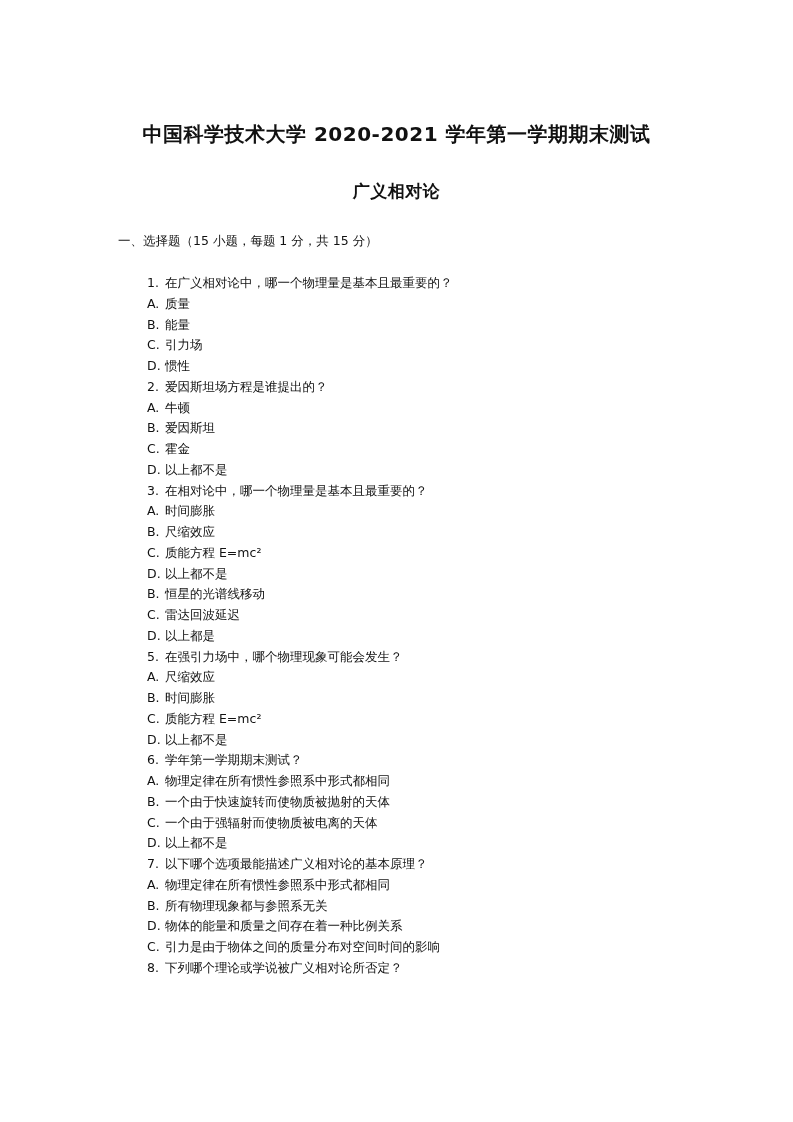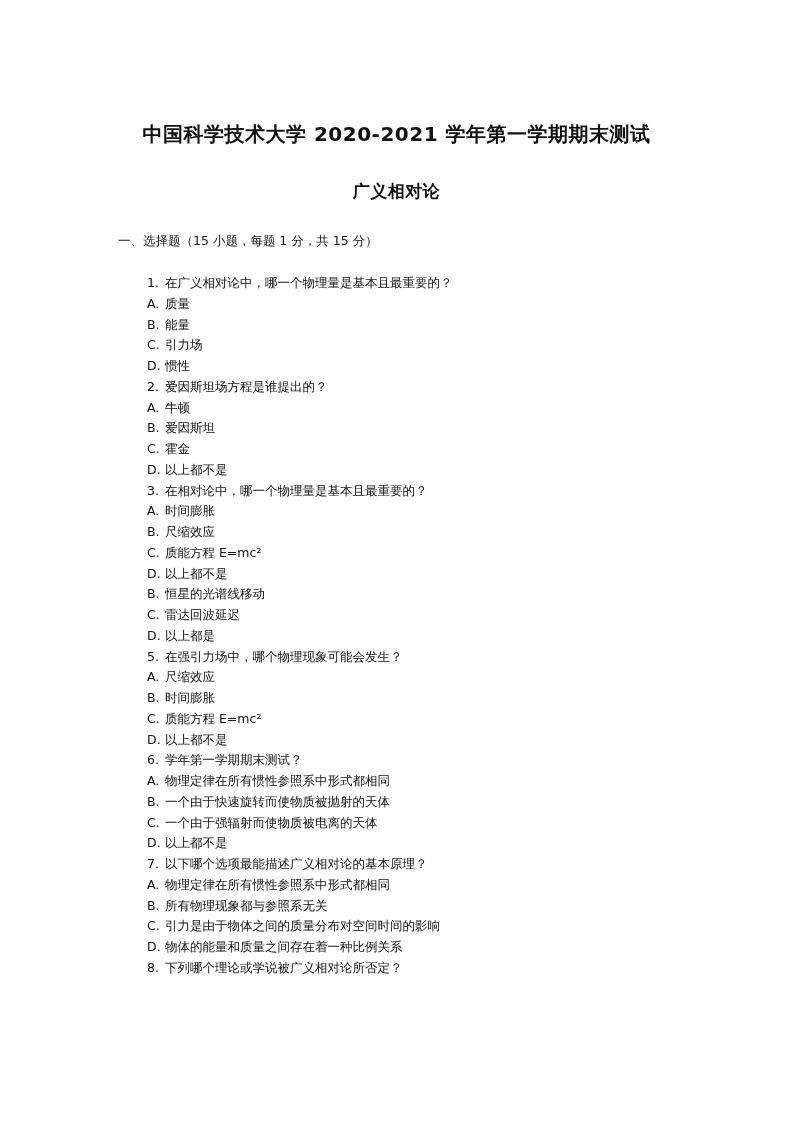--- a/index.html
+++ b/index.html
@@ -83,16 +83,16 @@
     <li class="line"><span class="marker">C.</span><span>质能方程 E=mc²</span></li>
     <li class="line"><span class="marker">D.</span><span>以上都不是</span></li>
     <li class="line"><span class="marker">6.</span><span>学年第一学期期末测试？</span></li>
     <li class="line"><span class="marker">A.</span><span>物理定律在所有惯性参照系中形式都相同</span></li>
     <li class="line"><span class="marker">B.</span><span>一个由于快速旋转而使物质被抛射的天体</span></li>
     <li class="line"><span class="marker">C.</span><span>一个由于强辐射而使物质被电离的天体</span></li>
     <li class="line"><span class="marker">D.</span><span>以上都不是</span></li>
     <li class="line"><span class="marker">7.</span><span>以下哪个选项最能描述广义相对论的基本原理？</span></li>
     <li class="line"><span class="marker">A.</span><span>物理定律在所有惯性参照系中形式都相同</span></li>
     <li class="line"><span class="marker">B.</span><span>所有物理现象都与参照系无关</span></li>
+    <li class="line"><span class="marker">D.</span><span>物体的能量和质量之间存在着一种比例关系</span></li>
     <li class="line"><span class="marker">C.</span><span>引力是由于物体之间的质量分布对空间时间的影响</span></li>
-    <li class="line"><span class="marker">D.</span><span>物体的能量和质量之间存在着一种比例关系</span></li>
     <li class="line"><span class="marker">8.</span><span>下列哪个理论或学说被广义相对论所否定？</span></li>
   </ul>
 
 </body></html>

